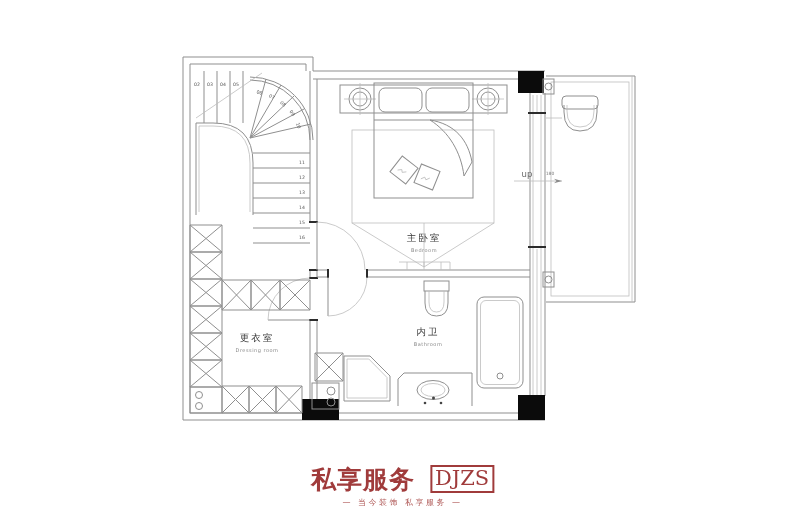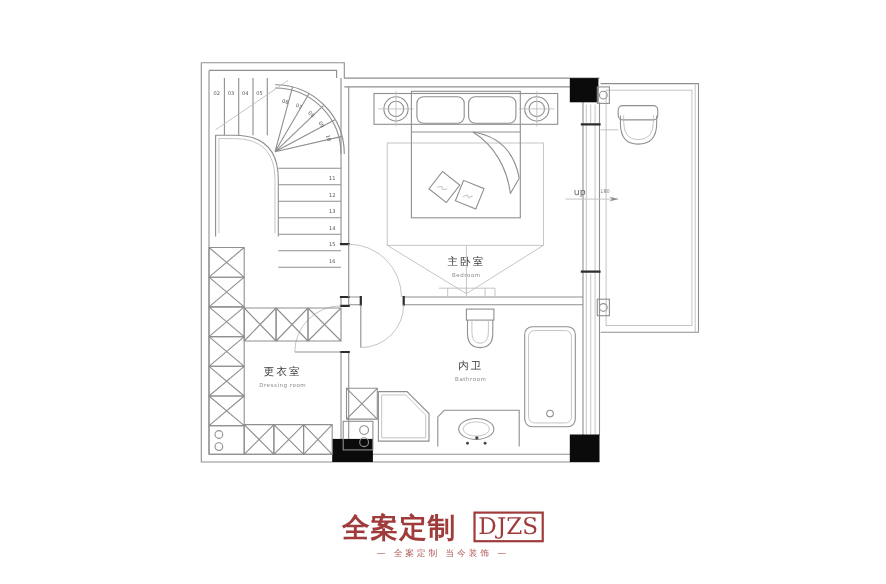--- a/index.html
+++ b/index.html
@@ -232,18 +232,18 @@
       <text class="upt" x="527" y="177">up</text>
       <text class="upv" x="550" y="175">180</text>
       <path class="lt" d="M514,181 H562"></path>
       <path d="M562,181 l-8,-2.2 l2.5,2.2 l-2.5,2.2 Z" fill="#8a8a8a"></path>
     </g>
   </g>
 </svg>
 
 <div class="logo">
   <div class="logo-row">
-    <span class="logo-zh">全案定制</span>
+    <span class="logo-zh">私享服务</span>
     <span class="logo-en">DJZS</span>
   </div>
-  <div class="logo-tagline">— 全案定制 当今装饰 —</div>
+  <div class="logo-tagline">— 当今装饰 私享服务 —</div>
 </div>
 </div>
 
 </body></html>

